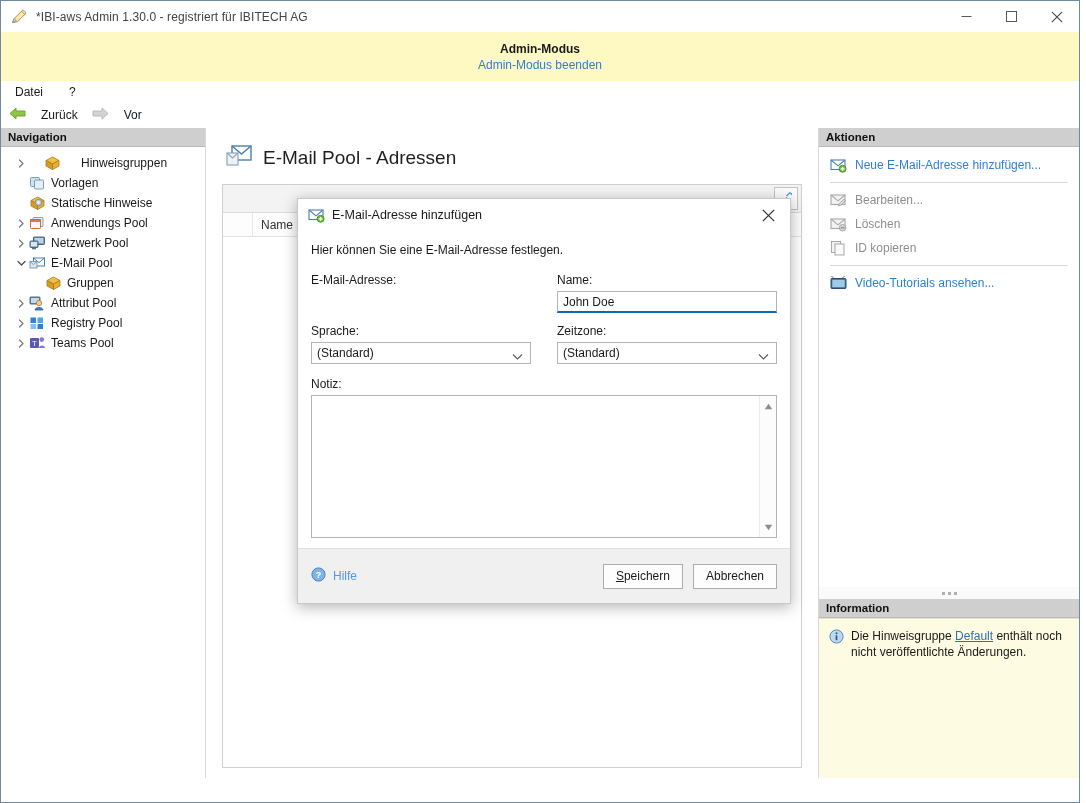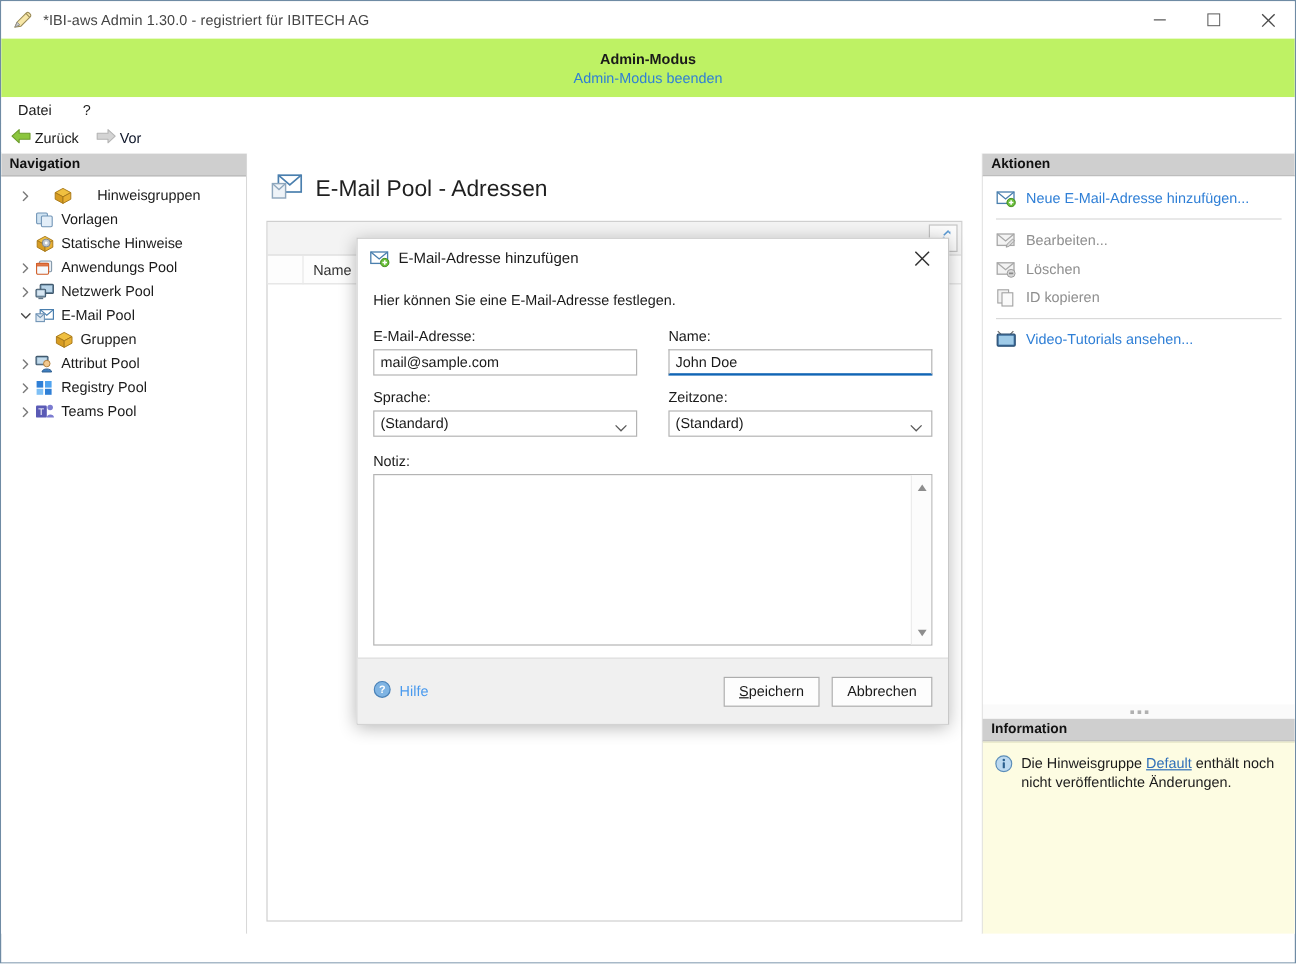--- a/index.html
+++ b/index.html
@@ -45,21 +45,21 @@
   .winbtn {
     width: 45px; height: 31px;
     display: flex; align-items: center; justify-content: center;
     color: #6a6a6a;
   }
   .winbtn svg { display: block; }
 
   
   .admin-banner {
     height: 49px;
-    background: #bef264;
+    background: #fef9c3;
     display: flex; flex-direction: column;
     align-items: center; justify-content: center;
     gap: 2px;
   }
   .admin-banner .a-title {
     font-size: 12px; font-weight: bold; color: #1a1a1a;
   }
   .admin-banner .a-link {
     font-size: 12px; color: #2f7fd6; cursor: pointer;
   }
@@ -74,21 +74,21 @@
   .menubar .mi { font-size: 12px; color: #1a1a1a; padding: 2px 4px; }
 
   
   .navbar {
     height: 24px;
     background: #ffffff;
     display: flex; align-items: center;
     padding-left: 8px; gap: 14px;
   }
   .navbar .nav-btn {
-    display: flex; align-items: center; gap: 3px;
+    display: flex; align-items: center; gap: 15px;
     font-size: 12px; color: #1a1a1a;
   }
   .navbar .nav-btn.disabled { color: #0f172a; }
 
   
   .body-row {
     position: absolute;
     left: 0; right: 0;
     top: 127px; bottom: 24px;
     display: flex;
@@ -731,21 +731,20 @@
         </svg>
       </div>
     </div>
 
     <div class="dlg-body">
       <div class="dlg-desc">Hier können Sie eine E-Mail-Adresse festlegen.</div>
 
       <div class="field-grid">
         <div class="field-col">
           <label class="flabel">E-Mail-Adresse:</label>
-          <input class="tinput" type="text" value="mail@sample.com" style="">
         </div>
         <div class="field-col">
           <label class="flabel">Name:</label>
           <input class="tinput focused" type="text" value="John Doe" style="">
         </div>
       </div>
 
       <div class="row-gap"></div>
 
       <div class="field-grid">

